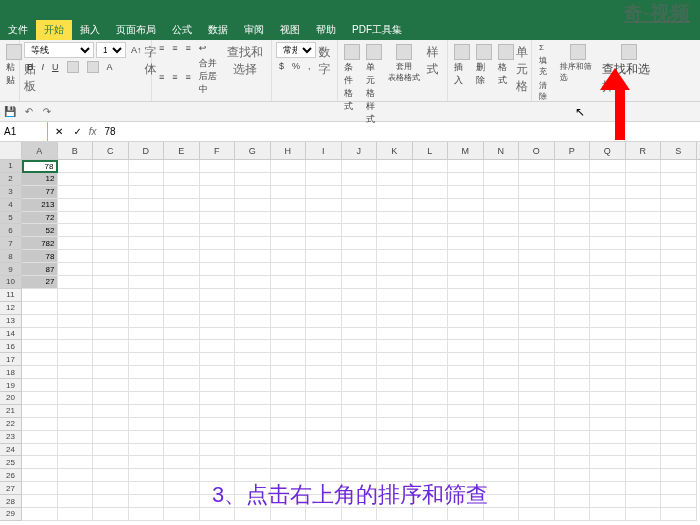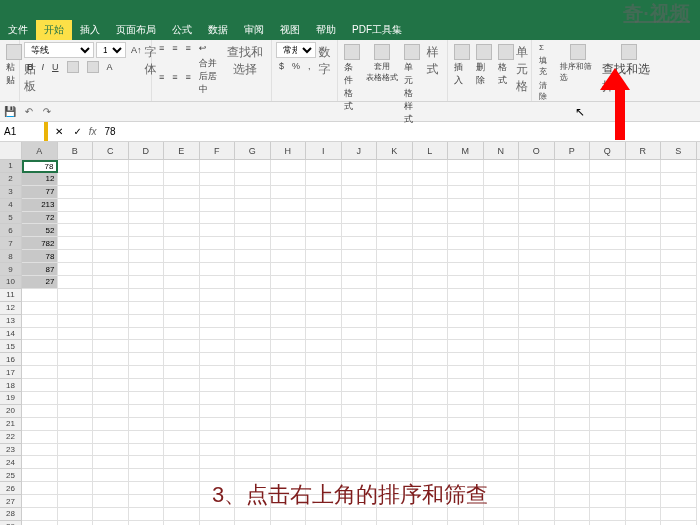--- a/index.html
+++ b/index.html
@@ -20,21 +20,21 @@
 .ribbon-big { display: flex; flex-direction: column; align-items: center; gap: 1px; padding: 2px; cursor: pointer; }
 .ribbon-icon { width: 16px; height: 16px; background: #ddd; border: 1px solid #bbb; }
 .ribbon-icon-sm { width: 12px; height: 12px; background: #ddd; border: 1px solid #bbb; }
 .font-select { font-size: 9px; border: 1px solid #ccc; padding: 1px 2px; background: #fff; }
 .font-row { display: flex; gap: 2px; margin-bottom: 2px; align-items: center; }
 
 .qat { height: 20px; background: #f3f3f3; border-bottom: 1px solid #d4d4d4; display: flex; align-items: center; padding: 0 4px; gap: 4px; }
 .qat-btn { width: 14px; height: 14px; cursor: pointer; display: flex; align-items: center; justify-content: center; font-size: 10px; color: #666; }
 
 .formula-bar { height: 20px; background: #fff; border-bottom: 1px solid #d4d4d4; display: flex; align-items: center; font-size: 10px; }
-.name-box { width: 48px; border-right: 4px solid #eab308; padding: 0 4px; height: 100%; display: flex; align-items: center; }
+.name-box { width: 48px; border-right: 1px solid #eab308; padding: 0 4px; height: 100%; display: flex; align-items: center; }
 .fx-area { display: flex; align-items: center; gap: 4px; padding: 0 4px; }
 .fx-icon { font-style: italic; color: #666; text-align: center; }
 .formula-input { border: none; outline: none; font-size: 10px; padding: 0 4px; }
 
 .grid-area { position: relative; height: 383px; overflow: hidden; }
 .col-headers { height: 18px; display: flex; background: #f0f0f0; border-bottom: 1px solid #ccc; }
 .corner { width: 22px; border-right: 1px solid #ccc; background: #f0f0f0; }
 .col-h { width: 35.5px; border-right: 1px solid #ccc; display: flex; align-items: center; justify-content: center; font-size: 9px; color: #444; }
 .col-h.sel { background: #d2d2d2; }
 .rows { display: flex; flex-direction: column; }
@@ -42,21 +42,21 @@
 .row-h { width: 22px; background: #f0f0f0; border-right: 1px solid #ccc; border-bottom: 1px solid #ccc; display: flex; align-items: center; justify-content: center; font-size: 8px; color: #444; }
 .row-h.sel { background: #d2d2d2; }
 .cell { width: 35.5px; border-right: 1px solid #e0e0e0; border-bottom: 1px solid #e0e0e0; font-size: 8px; display: flex; align-items: center; justify-content: flex-end; padding: 0 2px; }
 .cell.selected { background: #c8c8c8; }
 .cell.active { background: #fff; border: 2px solid #217346; }
 
 .arrow-overlay { position: absolute; top: 68px; left: 610px; pointer-events: none; }
 .arrow-line { width: 10px; height: 50px; background: #ff0000; margin: 0 auto; }
 .arrow-head { width: 0; height: 0; border-left: 15px solid transparent; border-right: 15px solid transparent; border-bottom: 22px solid #ff0000; margin-left: -10px; }
 
-.instruction { position: absolute; bottom: 15px; left: 50%; transform: translateX(-50%); font-size: 22px; color: #7f1d1d; font-weight: 500; }
+.instruction { position: absolute; bottom: 15px; left: 50%; transform: translateX(-50%); font-size: 22px; color: #6d28d9; font-weight: 500; }
 
 .watermark { position: absolute; top: 0; right: 10px; font-size: 20px; color: rgba(100,100,100,0.5); font-weight: bold; text-decoration: underline; }
 .cursor-icon { position: absolute; top: 105px; left: 575px; font-size: 12px; color: #000; }
 </style>
 </head>
 <body>
 
 <div class="titlebar"></div>
 
 <div class="tabs">
@@ -131,26 +131,26 @@
     <div class="ribbon-group-label">数字</div>
   </div>
   <div class="ribbon-group" style="width:110px">
     <div class="ribbon-controls">
       <div class="ribbon-big">
           <div class="ribbon-icon"></div>
           <span>条件格式</span>
         </div>
       <div class="ribbon-big">
           <div class="ribbon-icon"></div>
-          <span style="white-space:pre;text-align:center;font-size:8px">套用
-表格格式</span>
+          <span>单元格样式</span>
         </div>
       <div class="ribbon-big">
           <div class="ribbon-icon"></div>
-          <span>单元格样式</span>
+          <span style="white-space:pre;text-align:center;font-size:8px">套用
+表格格式</span>
         </div>
     </div>
     <div class="ribbon-group-label">样式</div>
   </div>
   <div class="ribbon-group" style="width:84px">
     <div class="ribbon-controls">
       <div class="ribbon-big">
           <div class="ribbon-icon"></div>
           <span>插入</span>
         </div>
@@ -526,42 +526,20 @@
         <div class="cell"></div>
         <div class="cell"></div>
         <div class="cell"></div>
         <div class="cell"></div>
         <div class="cell"></div>
         <div class="cell"></div>
         <div class="cell"></div>
         <div class="cell"></div>
       </div>
       <div class="row">
-        <div class="row-h">15</div>
-        <div class="cell"></div>
-        <div class="cell"></div>
-        <div class="cell"></div>
-        <div class="cell"></div>
-        <div class="cell"></div>
-        <div class="cell"></div>
-        <div class="cell"></div>
-        <div class="cell"></div>
-        <div class="cell"></div>
-        <div class="cell"></div>
-        <div class="cell"></div>
-        <div class="cell"></div>
-        <div class="cell"></div>
-        <div class="cell"></div>
-        <div class="cell"></div>
-        <div class="cell"></div>
-        <div class="cell"></div>
-        <div class="cell"></div>
-        <div class="cell"></div>
-      </div>
-      <div class="row">
         <div class="row-h">16</div>
         <div class="cell"></div>
         <div class="cell"></div>
         <div class="cell"></div>
         <div class="cell"></div>
         <div class="cell"></div>
         <div class="cell"></div>
         <div class="cell"></div>
         <div class="cell"></div>
         <div class="cell"></div>

